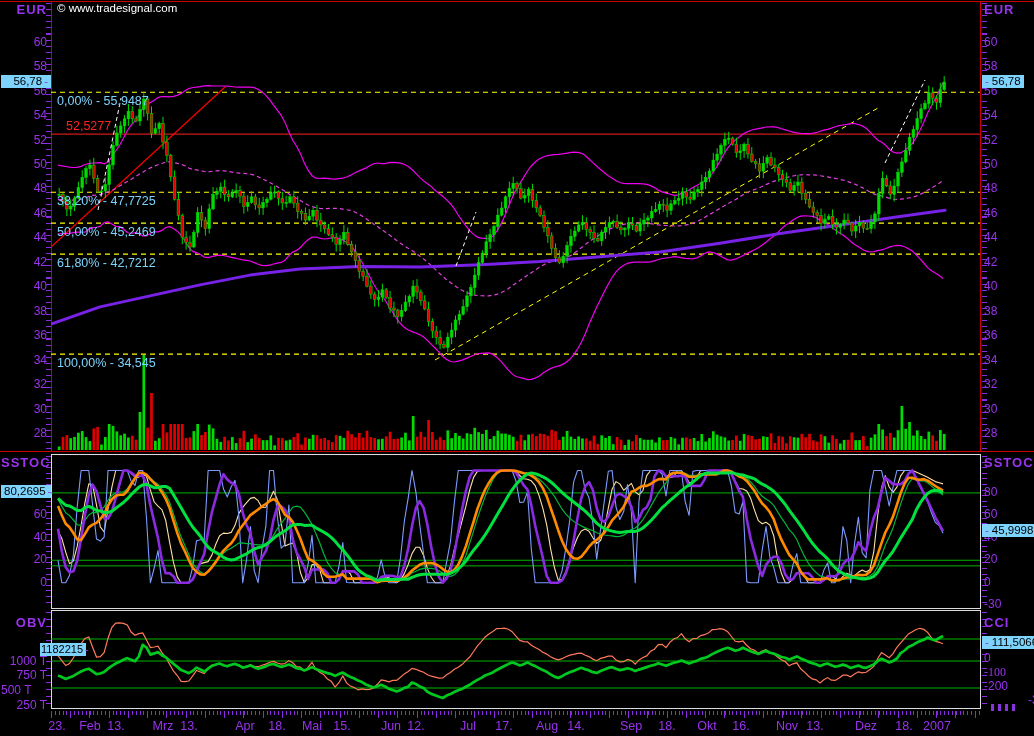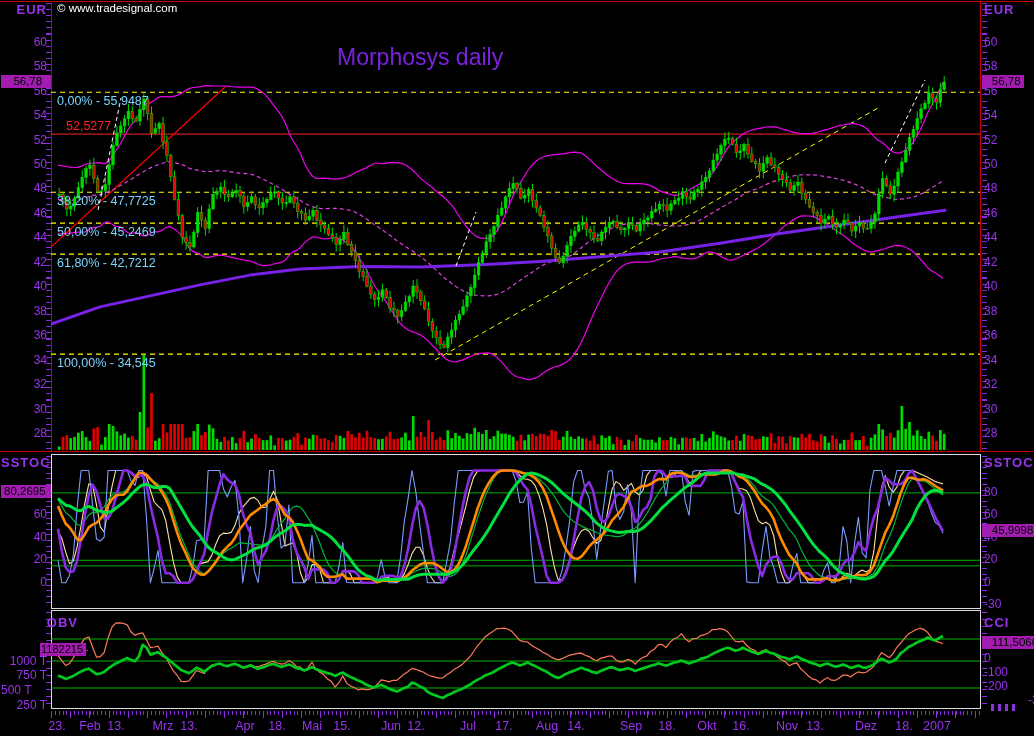--- a/index.html
+++ b/index.html
@@ -1,21 +1,21 @@
 <!DOCTYPE html>
 <html><head>
 <meta charset="utf-8">
 <style>
   html,body{margin:0;padding:0;background:#000;}
   #screen{position:relative;width:1034px;height:736px;background:#000;overflow:hidden;
           font-family:"Liberation Sans",sans-serif;}
   .lbl{position:absolute;color:#9933EE;font-size:12px;line-height:13px;white-space:nowrap;z-index:4;}
   .rt{width:46px;left:1px;text-align:right;}
   .ttl{font-size:13px;font-weight:bold;letter-spacing:1px;}
-  .hl{position:absolute;background:#a21caf;color:#000;font-size:11.5px;line-height:13px;
+  .hl{position:absolute;background:#7dd3fc;color:#000;font-size:11.5px;line-height:13px;
       padding:0 3px;z-index:6;white-space:nowrap;}
   .hl-l{left:1px;width:44px;text-align:right;}
   .hl-l::after{content:"-";color:#9933EE;margin-left:2px;}
   .hl-r{left:982px;}
   .hl-r::before{content:"-";color:#9933EE;margin-right:3px;}
   .fib{position:absolute;color:#7dd3fc;font-size:12.5px;line-height:14px;z-index:4;white-space:nowrap;}
   .redlbl{position:absolute;color:#FF2222;font-size:12.5px;z-index:4;white-space:nowrap;}
   .copyright{position:absolute;left:57px;top:2px;color:#FFFFFF;font-size:11.5px;z-index:4;}
   .chart-title{position:absolute;left:337px;top:44px;color:#7B22DD;font-size:23px;z-index:4;}
   .frame{position:absolute;background:#CC0000;z-index:2;}
@@ -51,27 +51,26 @@
   <div class="vticks tmain" style="left:982px;top:3px;height:448px;"></div>
   <div class="vticks tsst" style="left:46px;top:456px;height:150px;"></div>
   <div class="vticks tsst" style="left:982px;top:456px;height:150px;"></div>
   <div class="vticks tobv" style="left:46px;top:612px;height:94px;"></div>
   <div class="vticks tobv" style="left:982px;top:612px;height:94px;"></div>
   <div class="timestrip"></div>
   <div class="timestrip2"></div>
   <div class="grip"></div>
 
   <div class="copyright">© www.tradesignal.com</div>
-  <div class="chart-title">Morphosys daily</div>
 
   <div class="lbl rt ttl" style="top:3px;">EUR</div>
   <div class="lbl ttl" style="left:984px;top:3px;">EUR</div>
   <div class="lbl rt ttl" style="top:456px;">SSTOC</div>
   <div class="lbl ttl" style="left:984px;top:456px;">SSTOC</div>
-  <div class="lbl rt ttl" style="top:616px;margin-left:31px;">OBV</div>
+  <div class="lbl rt ttl" style="top:616px;">OBV</div>
   <div class="lbl ttl" style="left:984px;top:616px;">CCI</div>
 
   <div class="fib" style="left:57px;top:94px;">0,00% - 55,9487</div>
   <div class="fib" style="left:57px;top:194px;">38,20% - 47,7725</div>
   <div class="fib" style="left:57px;top:225px;">50,00% - 45,2469</div>
   <div class="fib" style="left:57px;top:256px;">61,80% - 42,7212</div>
   <div class="fib" style="left:57px;top:356px;">100,00% - 34,545</div>
   <div class="redlbl" style="left:66px;top:119px;">52,5277</div>
 
   <div class="hl hl-l" style="top:75px;">56,78</div>
@@ -867,21 +866,21 @@
       <div class="lbl" style="left: 984px; top: 508.35px;">60</div>
       <div class="lbl" style="left: 984px; top: 530.8px;">40</div>
       <div class="lbl" style="left: 984px; top: 553.25px;">20</div>
       <div class="lbl" style="left: 984px; top: 575.7px;">0</div>
       <div class="lbl" style="left: 984px; top: 598.15px;">-30</div>
       <div class="lbl" style="left: 1px; width: 46px; text-align: right; top: 654.7px;">1000 T</div>
       <div class="lbl" style="left: 1px; width: 46px; text-align: right; top: 669.3px;">750 T</div>
       <div class="lbl" style="left: 1px; width: 46px; text-align: left; top: 683.9px;">500 T</div>
       <div class="lbl" style="left: 1px; width: 46px; text-align: right; top: 698.6px;">250 T</div>
       <div class="lbl" style="left: 984px; top: 652.3px;">0</div>
-      <div class="lbl" style="left: 984px; top: 666.3px;">-100</div>
+      <div class="lbl" style="left: 984px; top: 666.3px; font-family: Liberation Serif, serif;">-100</div>
       <div class="lbl" style="left: 984px; top: 680.3px;">-200</div>
       <div class="lbl" style="left: 984px; top: 694.3px; margin-left: 44px;">-300</div>
       <div class="tlbl" style="left: 35px; top: 719px;">23.</div>
       <div class="tlbl" style="left: 68px; top: 719px;">Feb</div>
       <div class="tlbl" style="left: 94px; top: 719px;">13.</div>
       <div class="tlbl" style="left: 141px; top: 719px;">Mrz</div>
       <div class="tlbl" style="left: 167px; top: 719px;">13.</div>
       <div class="tlbl" style="left: 223px; top: 719px;">Apr</div>
       <div class="tlbl" style="left: 255px; top: 719px;">18.</div>
       <div class="tlbl" style="left: 290px; top: 719px;">Mai</div>

